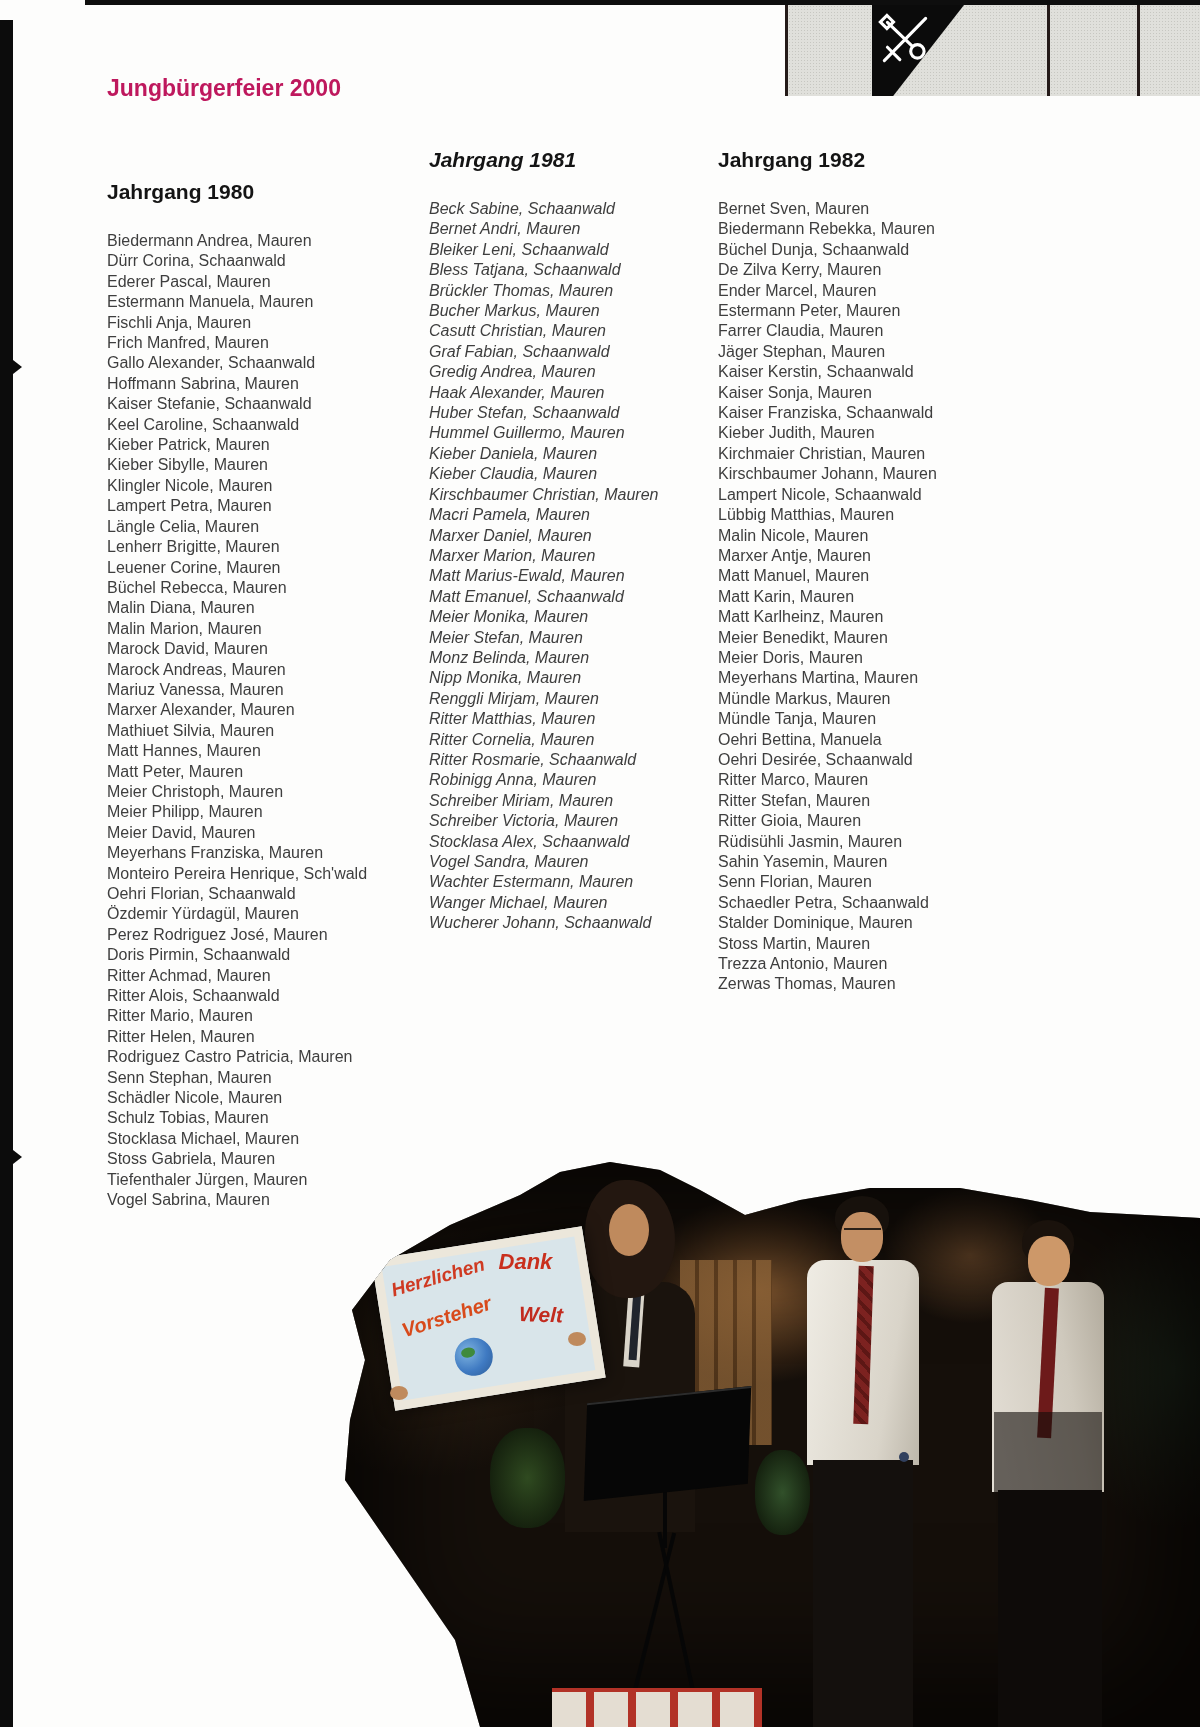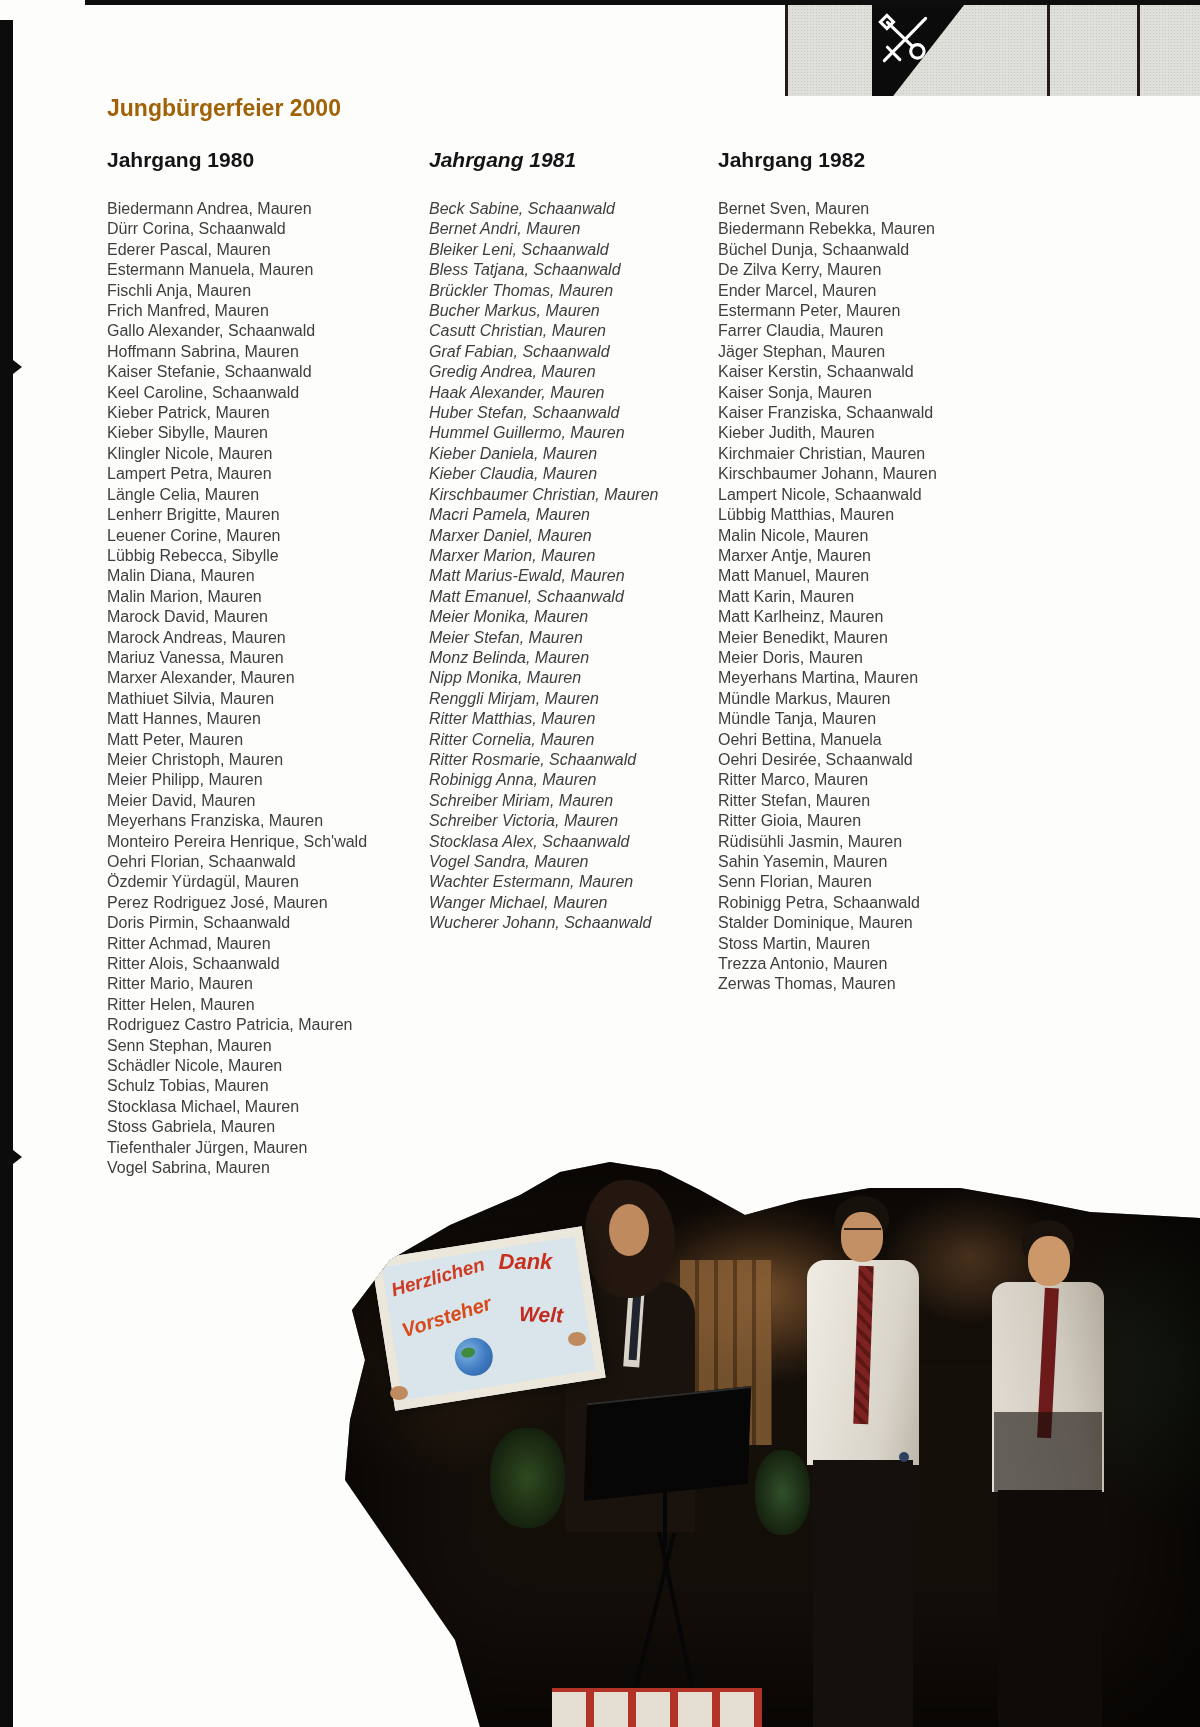--- a/index.html
+++ b/index.html
@@ -20,23 +20,23 @@
   .banner .sep{position:absolute; top:0; width:3px; height:91px; background:#241a18;}
   .sep-1{left:80px;} .sep-2{left:342px;} .sep-3{left:432px;}
   .banner .panel{position:absolute; top:0; height:91px; background-color:#e0e0db;
     background-image:radial-gradient(#c7c7c1 0.8px, transparent 0.9px); background-size:3px 3px;}
   .panel-1{left:83px; width:259px;} .panel-2{left:345px; width:87px;} .panel-3{left:435px; width:60px;}
   .emblem-quad{position:absolute; left:167px; top:0; width:92px; height:91px; background:#0b0b0b;
     clip-path:polygon(0 0, 100% 0, 23% 100%, 0 100%);}
   .emblem-quad svg{position:absolute; left:2px; top:4px;}
 
   
-  .page-title{position:absolute; left:107px; top:80px; font-size:23px; font-weight:700; color:#a16207;}
+  .page-title{position:absolute; left:107px; top:60px; font-size:23px; font-weight:700; color:#be185d;}
   .col{position:absolute; top:148px; width:302px;}
-  .col-1{left:107px;} .col-2{left:429px;font-style:italic;} .col-3{left:718px;}
+  .col-1{left:107px;margin-top:32px;} .col-2{left:429px;font-style:italic;} .col-3{left:718px;}
   .col-heading{font-size:21px; font-weight:700; color:#141414; margin:0 0 27px 0;}
   .name-line{font-size:16px; line-height:20.4px; color:#3e3e3e; white-space:nowrap;}
 
   
   .photo{
     position:absolute; left:330px; top:1160px; width:870px; height:567px;
     background:
       radial-gradient(160px 120px at 430px 130px, rgba(133,89,48,.95), rgba(70,45,24,.45) 60%, transparent 78%),
       radial-gradient(120px 95px at 640px 95px, rgba(112,76,44,.75), transparent 72%),
       radial-gradient(210px 170px at 95px 190px, rgba(72,52,30,.5), transparent 75%),
@@ -144,21 +144,21 @@
         <div class="name-line">Hoffmann Sabrina, Mauren</div>
         <div class="name-line">Kaiser Stefanie, Schaanwald</div>
         <div class="name-line">Keel Caroline, Schaanwald</div>
         <div class="name-line">Kieber Patrick, Mauren</div>
         <div class="name-line">Kieber Sibylle, Mauren</div>
         <div class="name-line">Klingler Nicole, Mauren</div>
         <div class="name-line">Lampert Petra, Mauren</div>
         <div class="name-line">Längle Celia, Mauren</div>
         <div class="name-line">Lenherr Brigitte, Mauren</div>
         <div class="name-line">Leuener Corine, Mauren</div>
-        <div class="name-line">Lübbig Rebecca, Sibylle</div>
+        <div class="name-line">Büchel Rebecca, Mauren</div>
         <div class="name-line">Malin Diana, Mauren</div>
         <div class="name-line">Malin Marion, Mauren</div>
         <div class="name-line">Marock David, Mauren</div>
         <div class="name-line">Marock Andreas, Mauren</div>
         <div class="name-line">Mariuz Vanessa, Mauren</div>
         <div class="name-line">Marxer Alexander, Mauren</div>
         <div class="name-line">Mathiuet Silvia, Mauren</div>
         <div class="name-line">Matt Hannes, Mauren</div>
         <div class="name-line">Matt Peter, Mauren</div>
         <div class="name-line">Meier Christoph, Mauren</div>
@@ -257,21 +257,21 @@
         <div class="name-line">Mündle Markus, Mauren</div>
         <div class="name-line">Mündle Tanja, Mauren</div>
         <div class="name-line">Oehri Bettina, Manuela</div>
         <div class="name-line">Oehri Desirée, Schaanwald</div>
         <div class="name-line">Ritter Marco, Mauren</div>
         <div class="name-line">Ritter Stefan, Mauren</div>
         <div class="name-line">Ritter Gioia, Mauren</div>
         <div class="name-line">Rüdisühli Jasmin, Mauren</div>
         <div class="name-line">Sahin Yasemin, Mauren</div>
         <div class="name-line">Senn Florian, Mauren</div>
-        <div class="name-line">Robinigg Petra, Schaanwald</div>
+        <div class="name-line">Schaedler Petra, Schaanwald</div>
         <div class="name-line">Stalder Dominique, Mauren</div>
         <div class="name-line">Stoss Martin, Mauren</div>
         <div class="name-line">Trezza Antonio, Mauren</div>
         <div class="name-line">Zerwas Thomas, Mauren</div>
       </div>
   </div>
 
   <div class="photo">
     <div class="door"></div>
     <div class="plant-a"></div>

